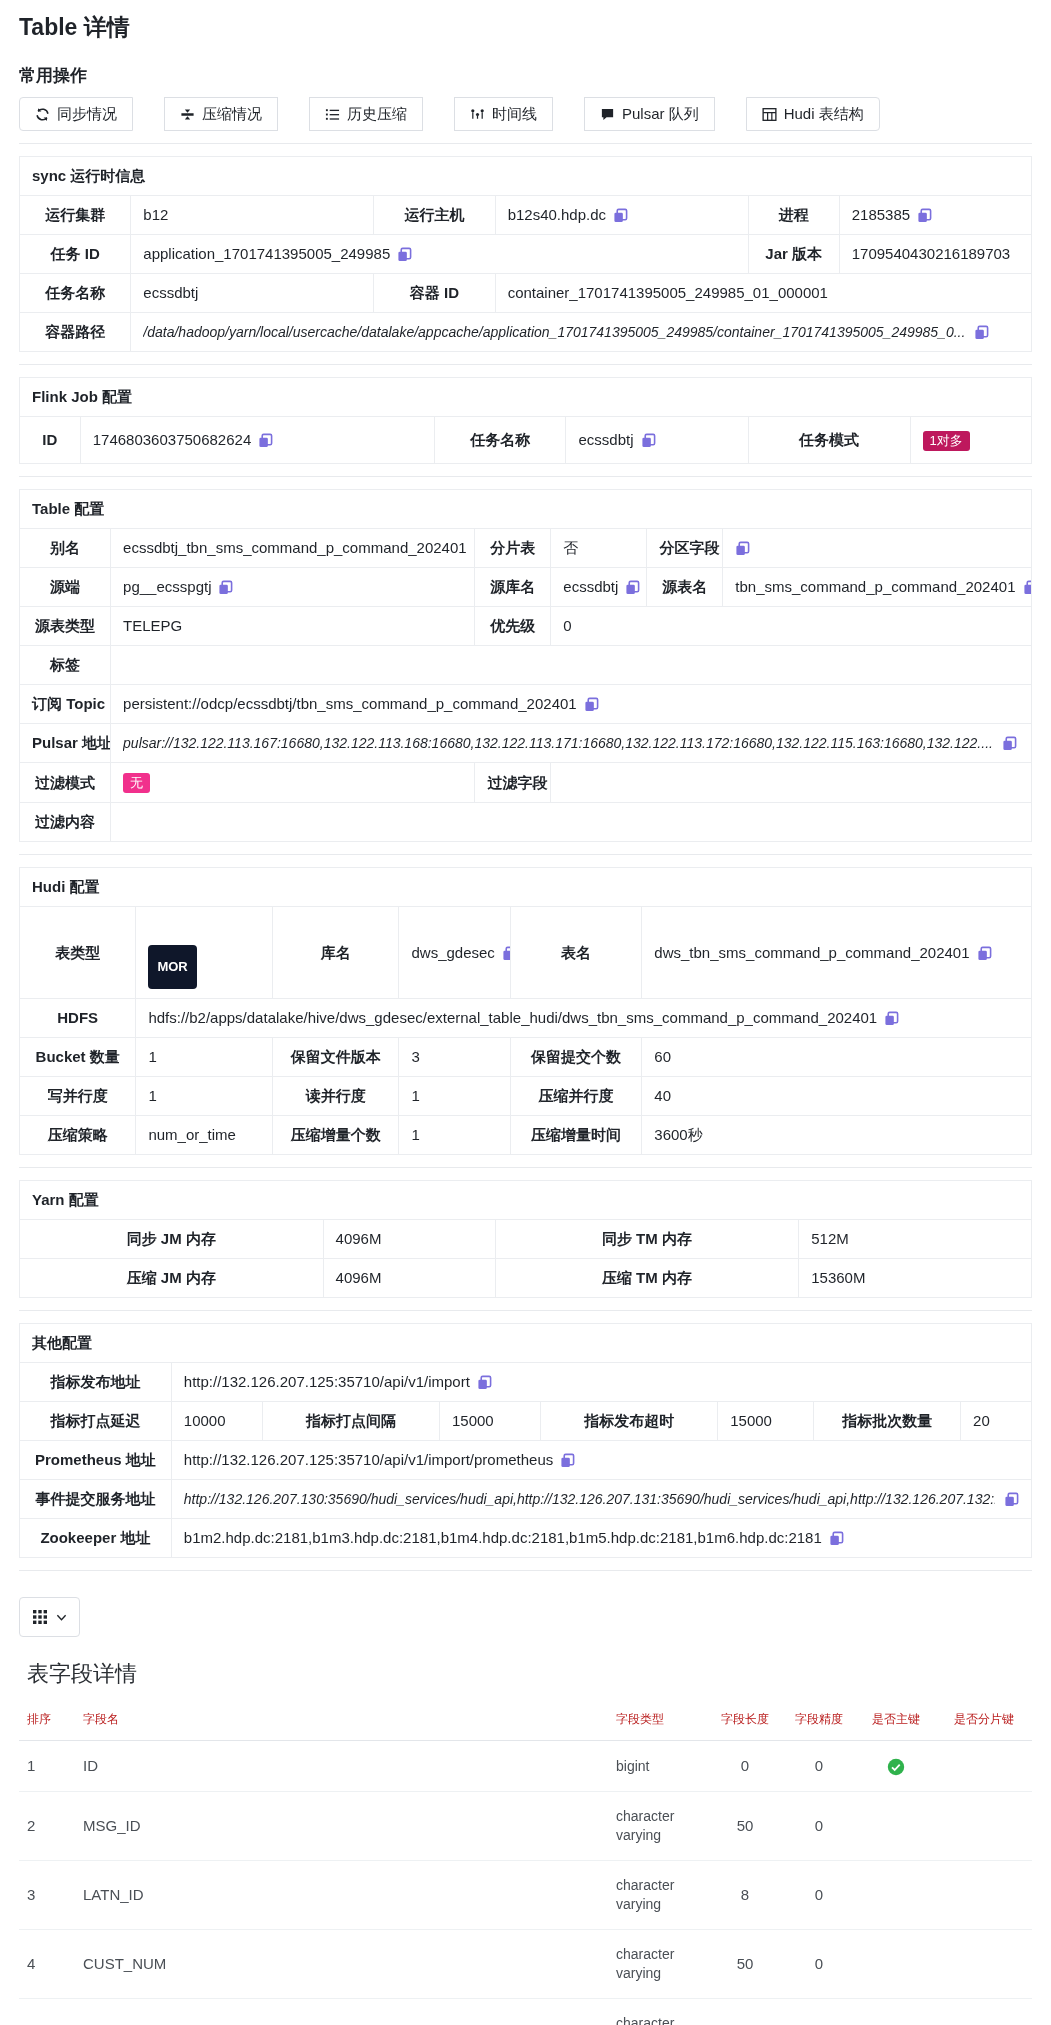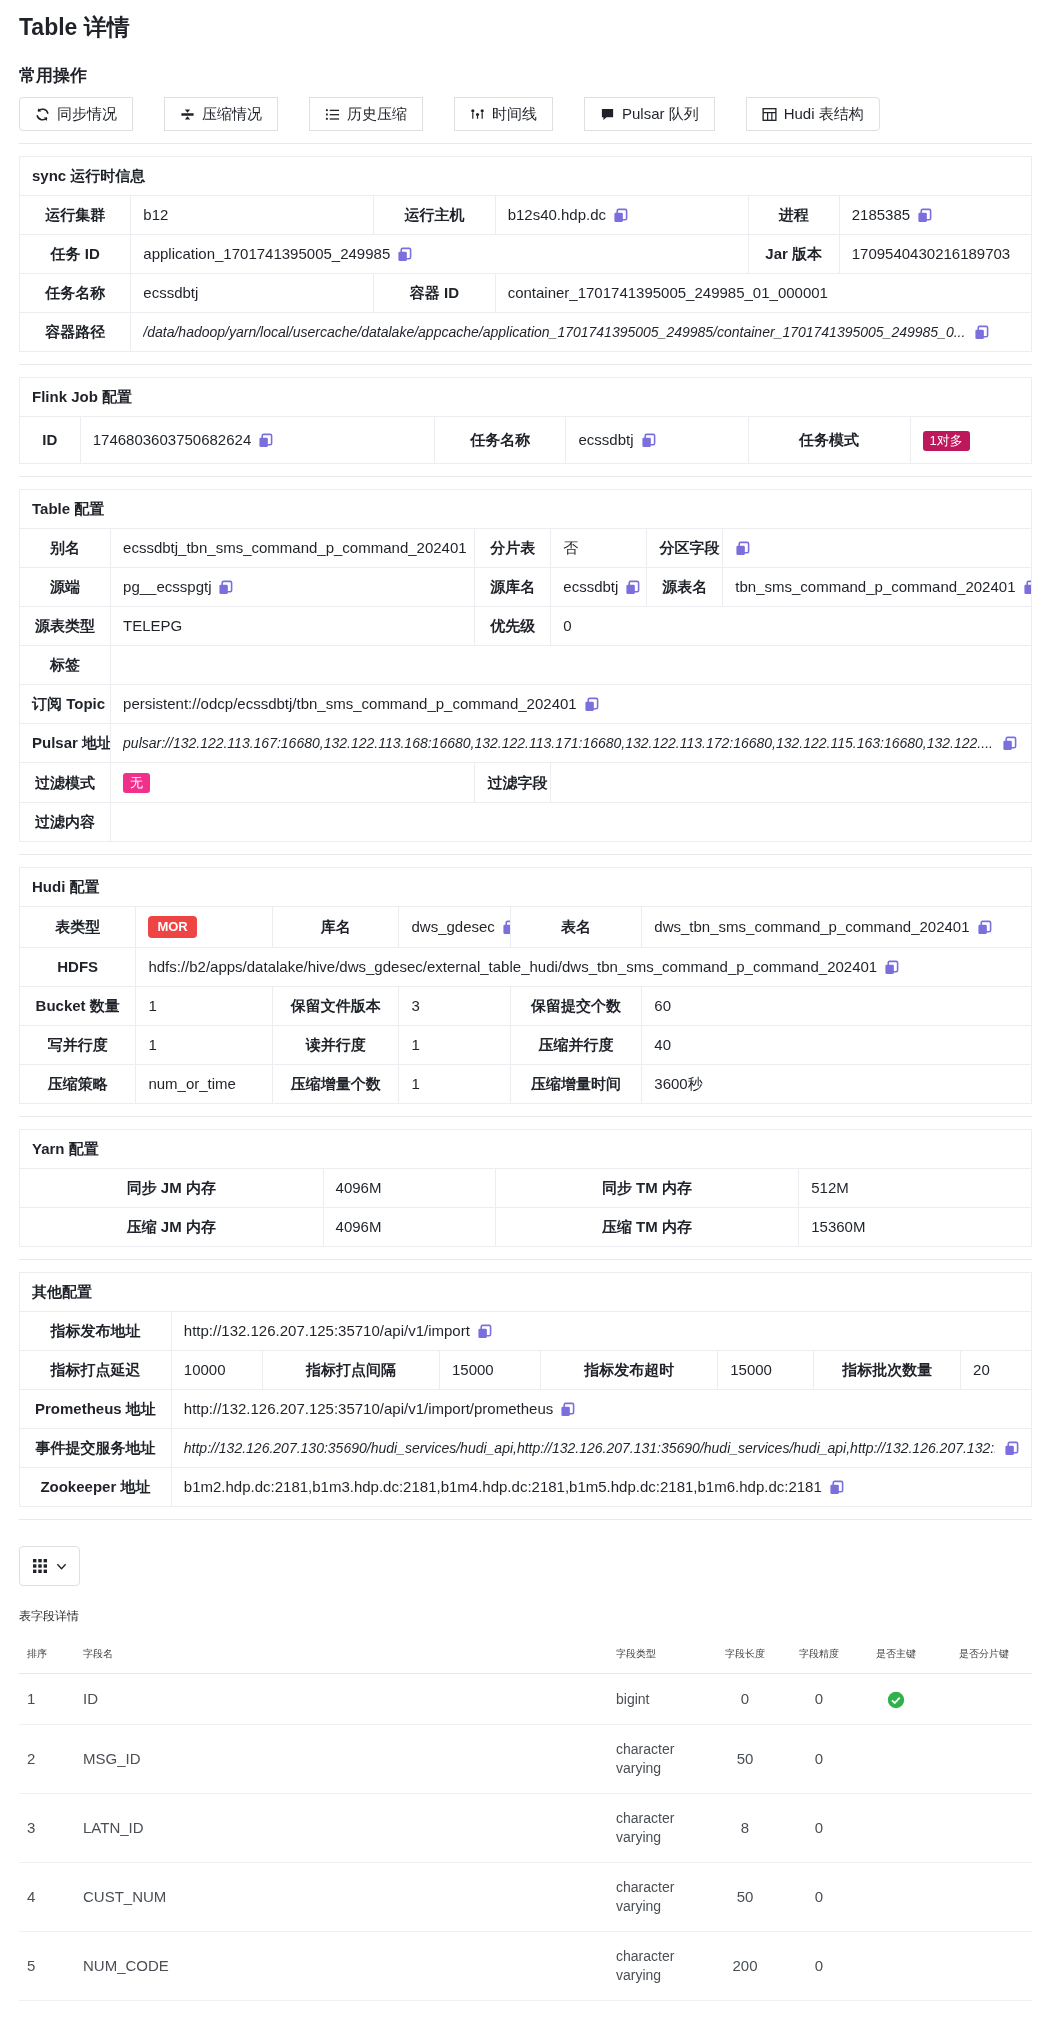--- a/index.html
+++ b/index.html
@@ -41,31 +41,31 @@
   .cell-flex{display:flex;align-items:center;gap:7px;min-width:0;}
   .cell-flex .t{overflow:hidden;white-space:nowrap;flex:0 1 auto;font-style:italic;}
   .cell-flex .copy{flex:0 0 auto;}
   .small .t{font-size:14px;}
   .copy{display:inline-flex;vertical-align:-2px;margin-left:2px;cursor:pointer;}
   td .copy-inline{display:inline-flex;vertical-align:-3px;margin-left:7px;cursor:pointer;}
   
   .badge{display:inline-block;color:#fff;font-size:13px;line-height:16px;border-radius:3px;padding:2px 7px;}
   .badge-mode{background:#be185d;}
   .badge-none{background:#f1308c;}
-  .badge-mor{background:#ef4444;border-radius:4px;font-weight:700;padding:3px 9px;}
+  .badge-mor{background:#0f172a;border-radius:4px;font-weight:700;padding:14px 9px;margin-top:29px;}
   
   .grid-btn{
     margin-top:14px;display:inline-flex;align-items:center;gap:8px;background:#fff;
     border:1px solid #dcdfe4;border-radius:4px;padding:11px 12px;cursor:pointer;
   }
-  .fields-heading{font-size:12px;color:#2a2e33;margin:22px 0 0 0;}
+  .fields-heading{font-size:22px;color:#2a2e33;margin:22px 0 0 8px;}
   
   table.fields{width:100%;border-collapse:collapse;table-layout:fixed;margin-top:10px;color:#4a4f55;}
   table.fields thead th{
-    font-size:10px;font-weight:400;color:#404040;text-align:left;
+    font-size:12px;font-weight:400;color:#b91c1c;text-align:left;
     padding:12px 8px;border-bottom:1px solid #e3e6ea;white-space:nowrap;
   }
   table.fields td{
     font-size:15px;padding:15px 8px;border-bottom:1px solid #eef1f3;
     vertical-align:middle;line-height:20px;
   }
   table.fields .c-center,table.fields th.c-center{text-align:center;}
   table.fields td.c-type{font-size:14px;line-height:19px;white-space:normal;}
   .check-wrap{display:inline-flex;vertical-align:middle;}
 </style>

